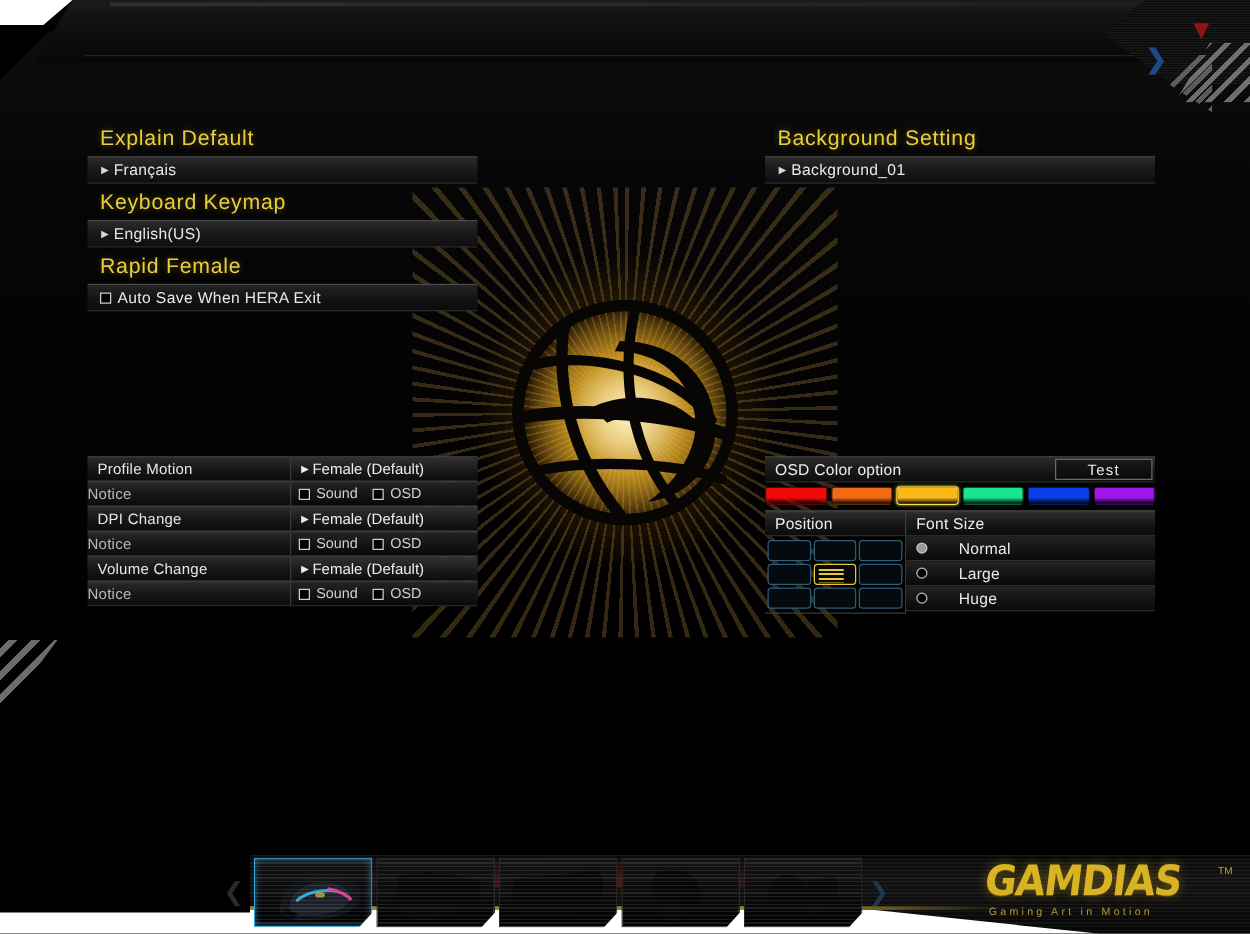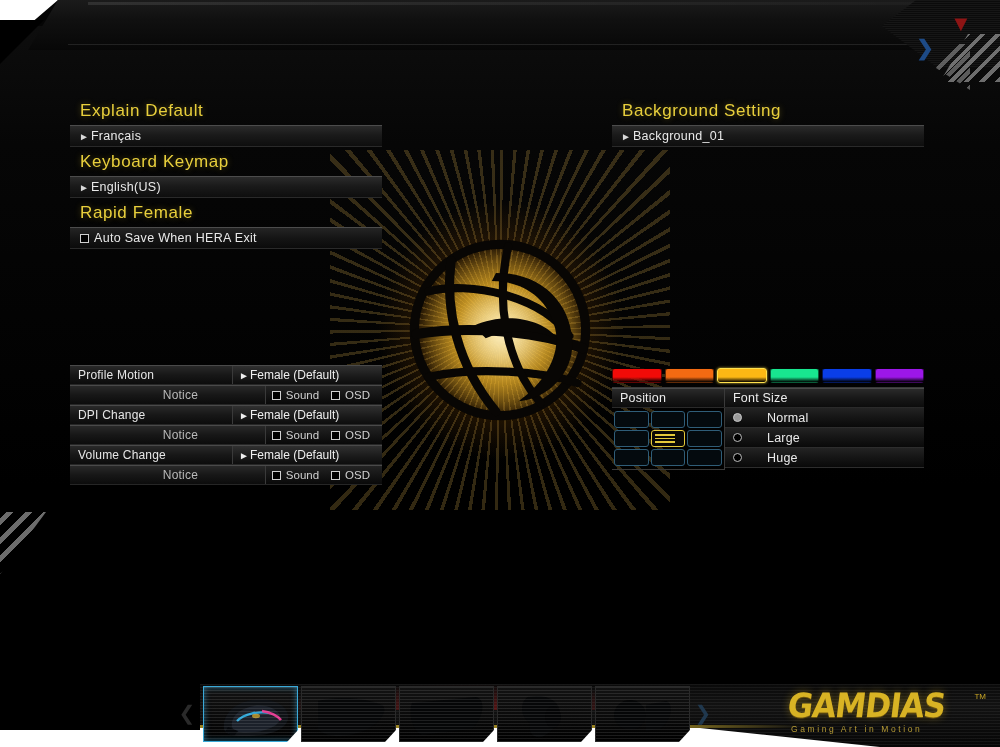--- a/index.html
+++ b/index.html
@@ -137,22 +137,22 @@
 
   
   .crow{
     position:relative; height:20px; border-top:1px solid #4a4a4a;
     border-bottom:1px solid #262626; display:flex; align-items:center;
     background:linear-gradient(180deg,#292929 0%,#171717 50%,#0c0c0c 100%);
   }
   .crow .left{
     width:162px; color:#e6e6e6; font-size:12px; padding-left:8px; letter-spacing:.2px;
   }
-  .crow .left.right-al{ text-align:center; padding-right:10px; padding-left:0;
-    color:#b9b9b9;margin-left:36px; }
+  .crow .left.right-al{ text-align:left; padding-right:10px; padding-left:0;
+    color:#b9b9b9; }
   .crow .right{
     flex:1; color:#eee; font-size:12px; display:flex; align-items:center;
     border-left:1px solid #3a3a3a; height:100%;
     background:linear-gradient(180deg,#303030 0%,#1b1b1b 55%,#0d0d0d 100%);
     padding-left:6px;
   }
   .crow .right.dk{ background:linear-gradient(180deg,#232323 0%,#141414 55%,#090909 100%); }
   .chk-item{ display:flex; align-items:center; color:#cfcfcf; font-size:11.5px;
     margin-right:12px; cursor:pointer; }
 
@@ -431,20 +431,24 @@
         <span class="chk-item">
           <span class="cbox"></span>
           <span>OSD</span>
         </span>
       </div>
     </div>
   </div>
 
   <div class="col-right-b">
 
+    <div class="osd-hdr">
+      <span class="t">OSD Color option</span>
+      <span class="test-btn">Test</span>
+    </div>
 
     <div class="swatches">
       <span class="sw" style="background: linear-gradient(rgb(241, 11, 8) 0%, rgb(241, 11, 8) 62%, rgba(0, 0, 0, 0.35) 100%);"></span>
       <span class="sw" style="background: linear-gradient(rgb(243, 106, 18) 0%, rgb(243, 106, 18) 62%, rgba(0, 0, 0, 0.35) 100%);"></span>
       <span class="sw sel" style="background: linear-gradient(rgb(252, 184, 20) 0%, rgb(252, 184, 20) 62%, rgba(0, 0, 0, 0.35) 100%);"></span>
       <span class="sw" style="background: linear-gradient(rgb(24, 230, 143) 0%, rgb(24, 230, 143) 62%, rgba(0, 0, 0, 0.35) 100%);"></span>
       <span class="sw" style="background: linear-gradient(rgb(10, 62, 232) 0%, rgb(10, 62, 232) 62%, rgba(0, 0, 0, 0.35) 100%);"></span>
       <span class="sw" style="background: linear-gradient(rgb(156, 23, 232) 0%, rgb(156, 23, 232) 62%, rgba(0, 0, 0, 0.35) 100%);"></span>
     </div>
 

